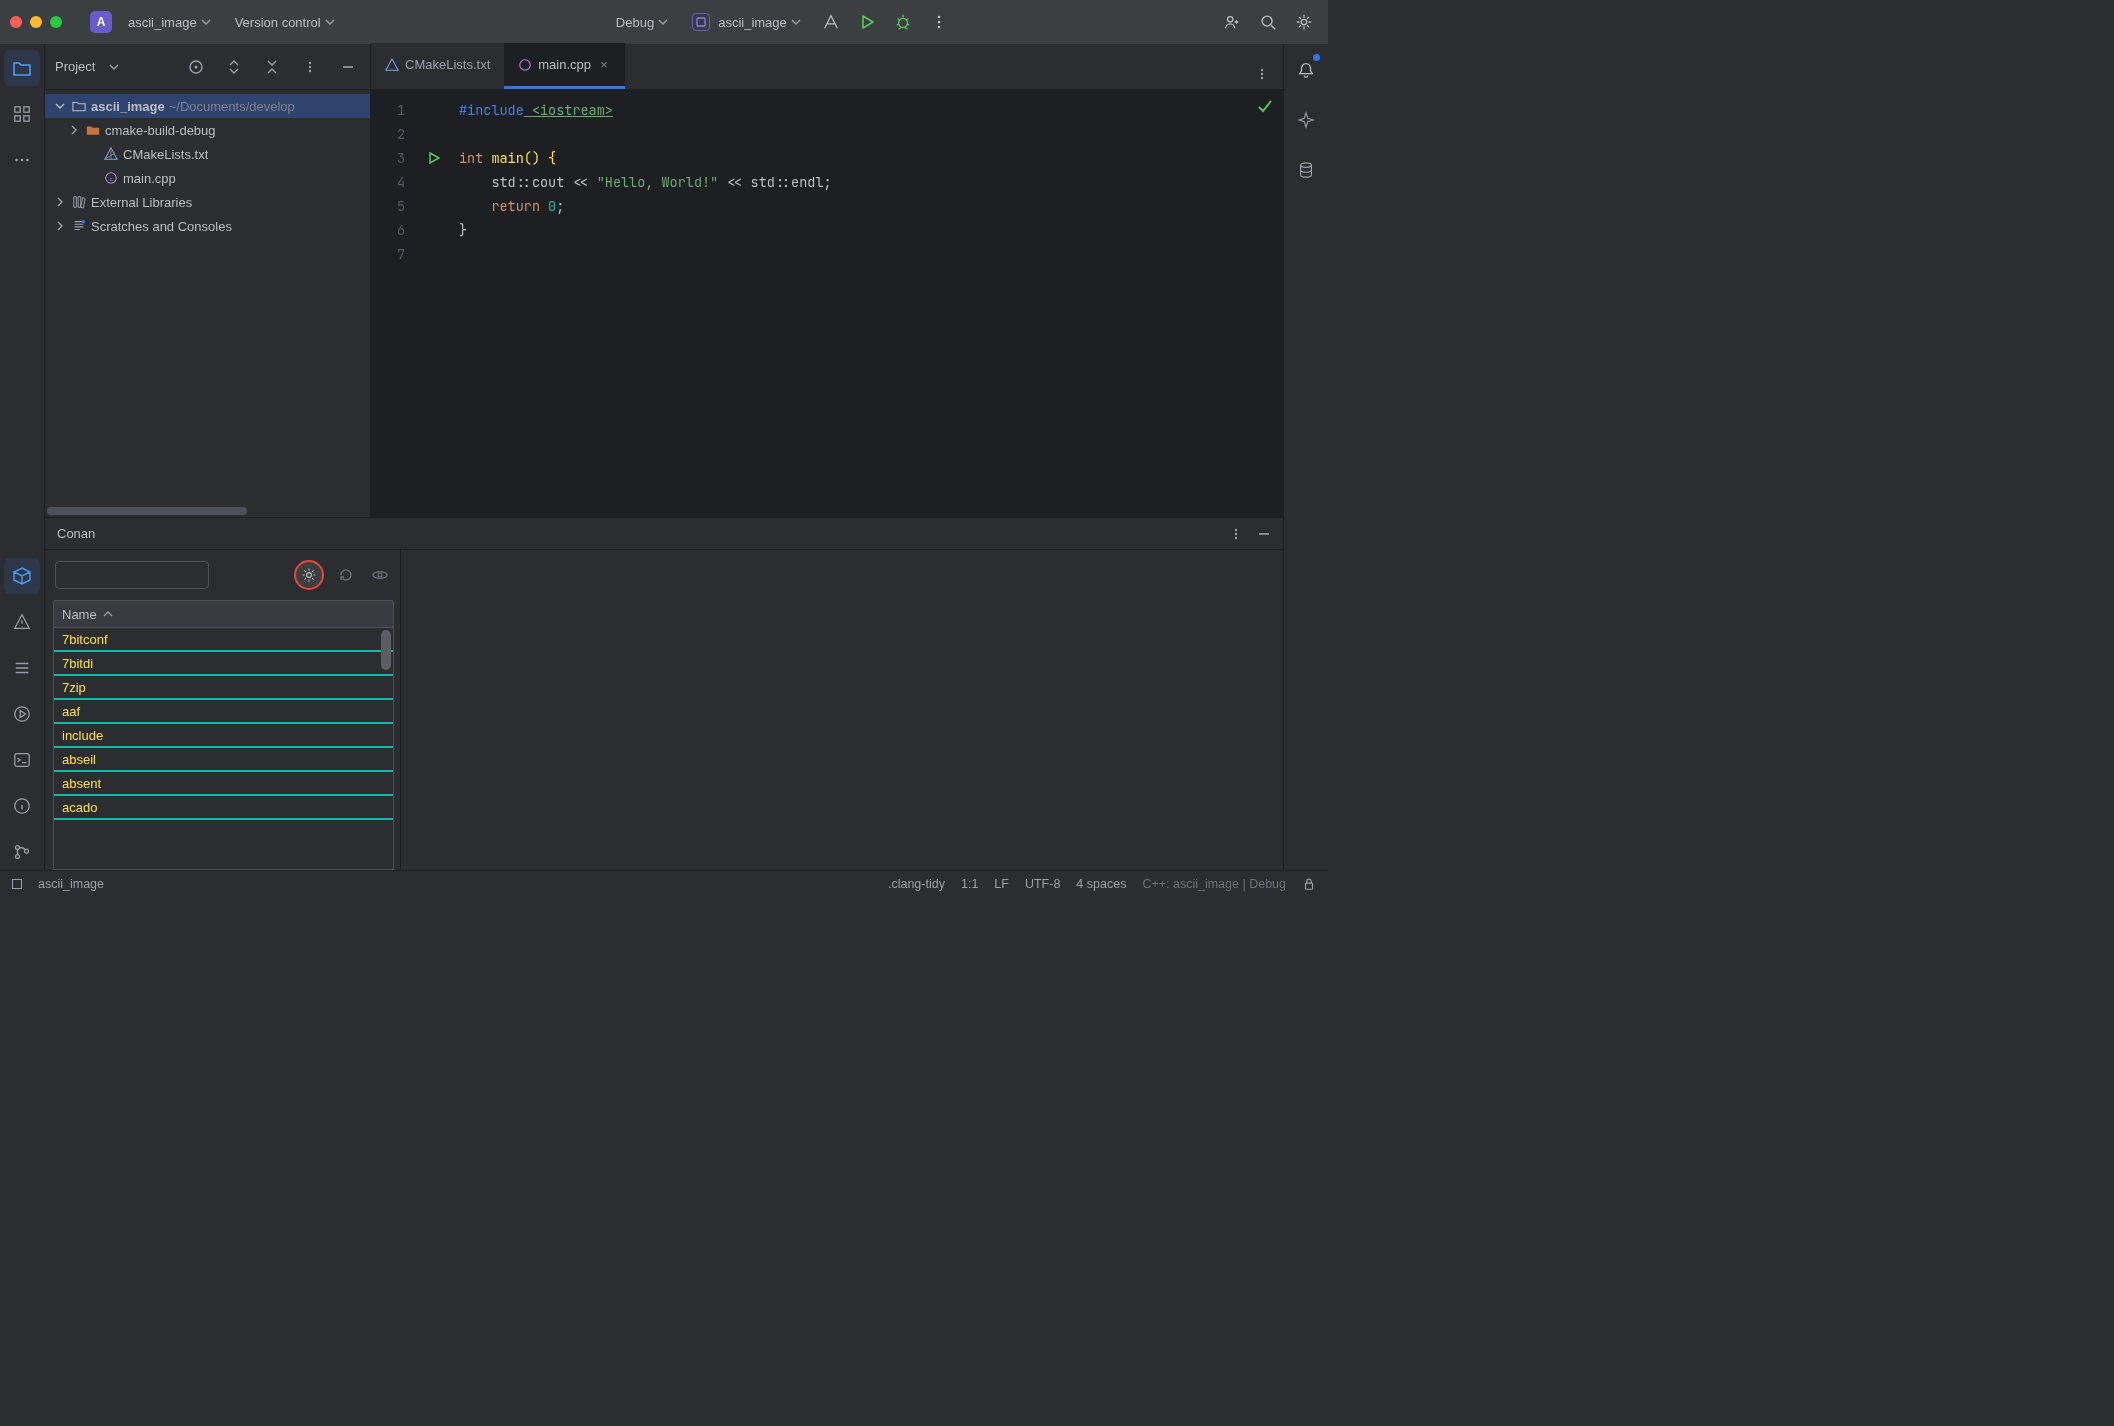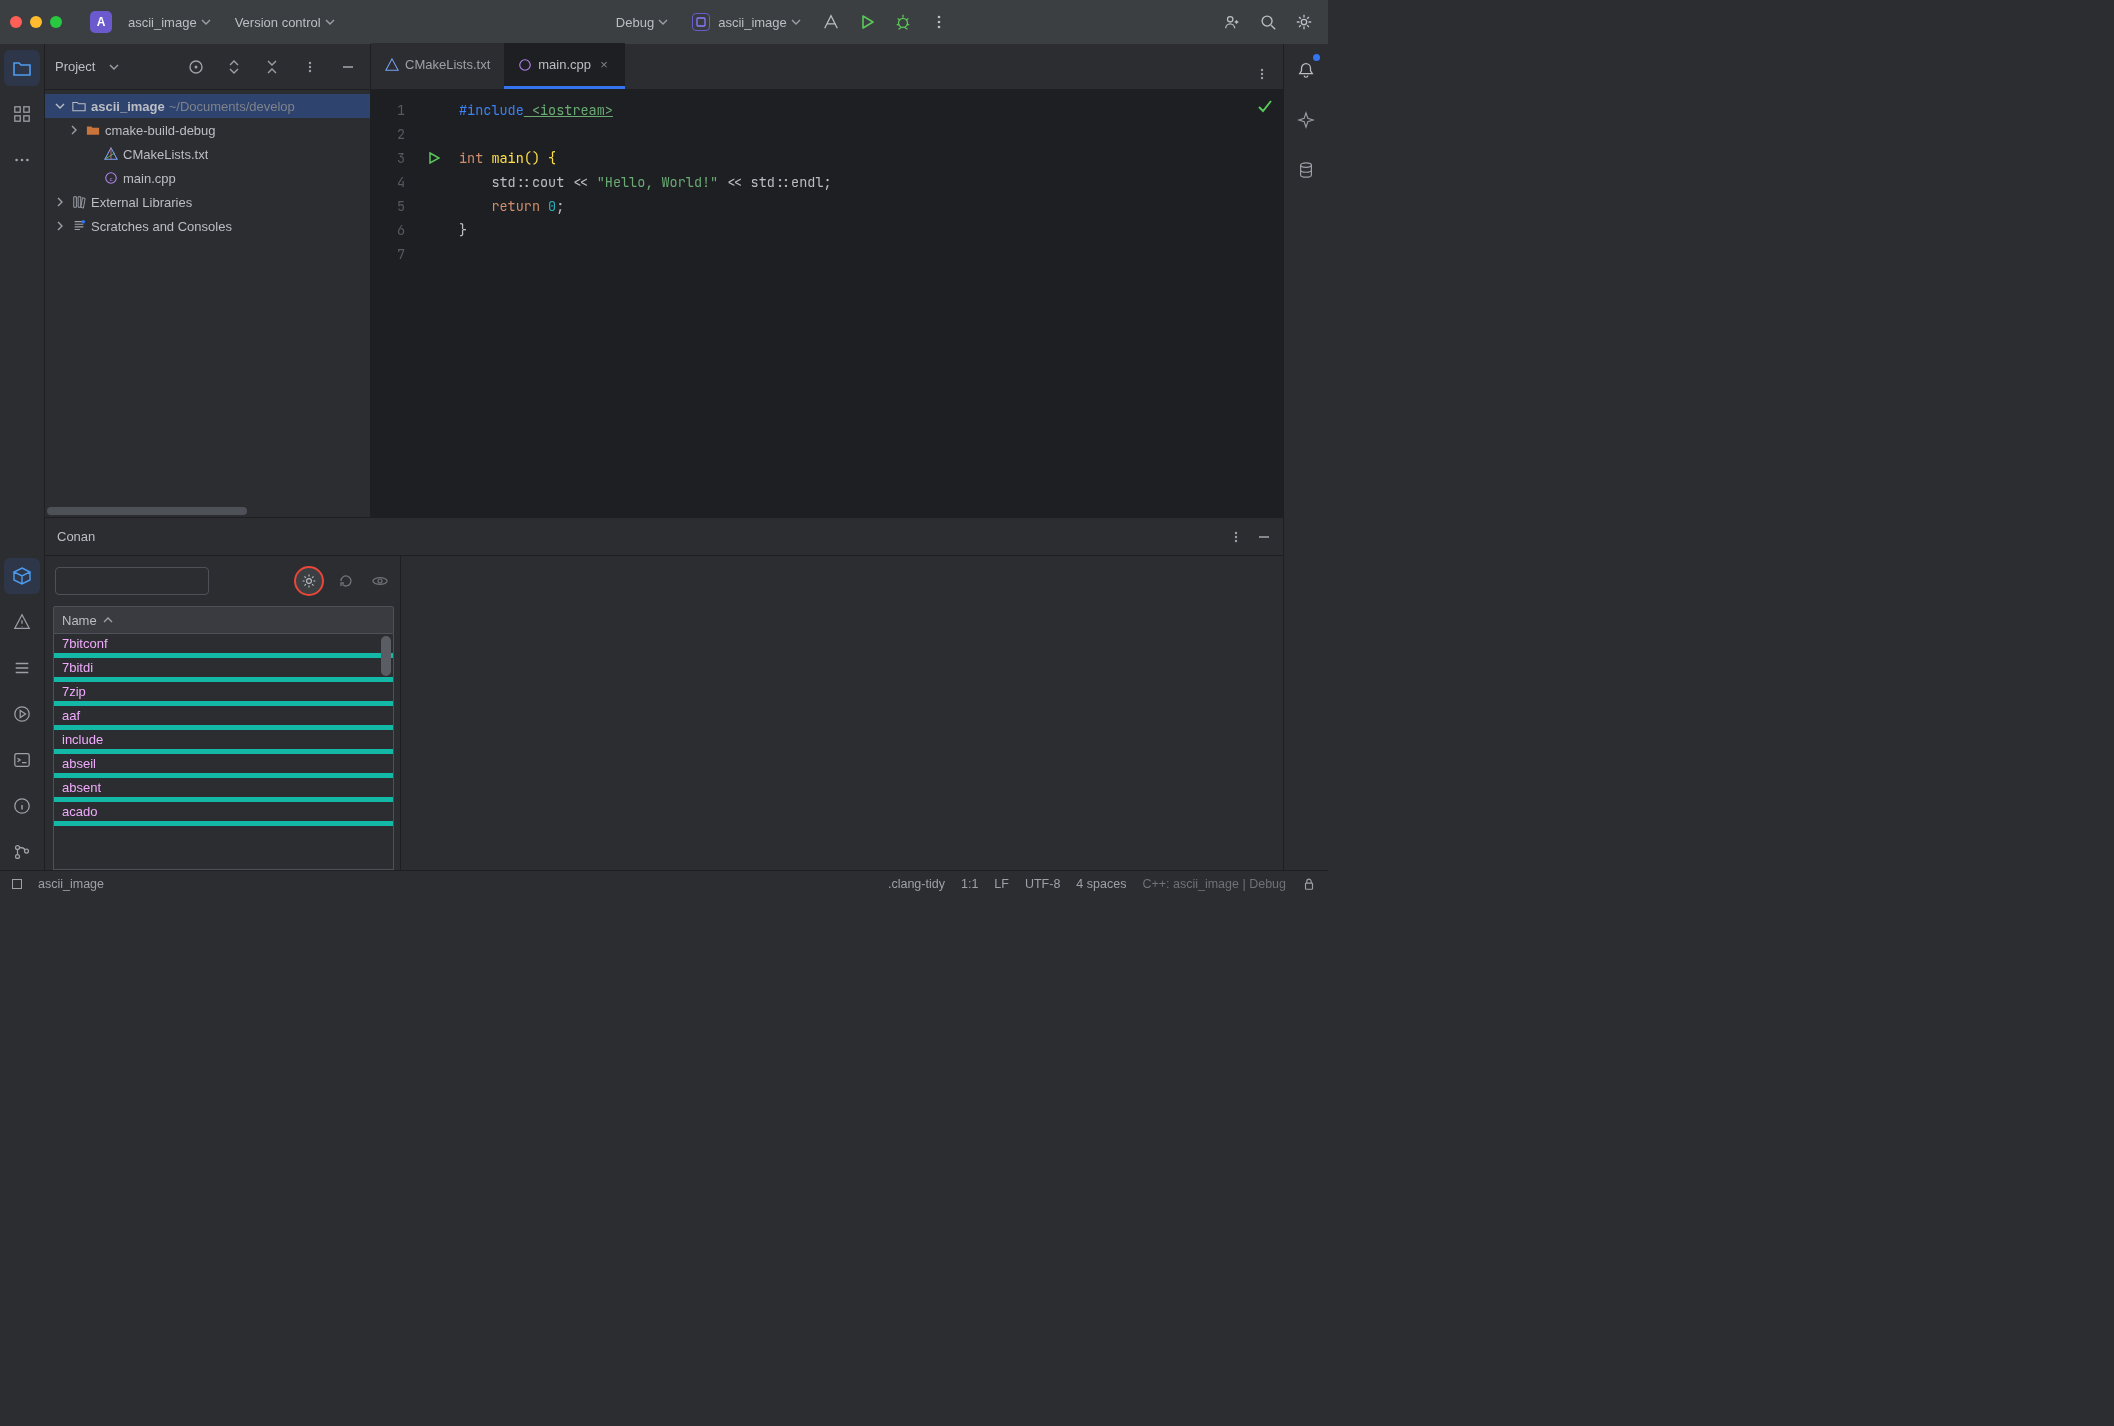--- a/index.html
+++ b/index.html
@@ -194,21 +194,21 @@
 .tok-ns { color:#bcbec4; }
 .tok-def { color:#fde047; }
 
 
 .lower {
   flex:1;
   display:flex; flex-direction:column;
   background:#2b2d30;
 }
 .conan-header {
-  height: 38px; display:flex; align-items:center;
+  height: 32px; display:flex; align-items:center;
   padding: 0 12px; gap:14px;
   border-bottom: 1px solid #1e1f22;
 }
 .conan-header .title { font-weight:500; color:#bcbec4; }
 .conan-header .hspacer { flex:1; }
 .conan-body { flex:1; display:flex; }
 .conan-left {
   width: 356px;
   border-right: 1px solid #1e1f22;
   display:flex; flex-direction:column;
@@ -245,22 +245,22 @@
 .conan-list {
   border-left:1px solid #4e5157;
   border-right:1px solid #4e5157;
   border-bottom:1px solid #4e5157;
   flex:1;
   overflow:hidden;
   position:relative;
 }
 .conan-row {
   height: 24px; display:flex; align-items:center; padding:0 8px;
-  color:#f0abfc;
-  border-bottom: 5px solid #14b8a6;
+  color:#fde047;
+  border-bottom: 2px solid #14b8a6;
 }
 .conan-scrollbar {
   position:absolute; right:2px; top:2px; width:10px; height:40px;
   background:#5a5d63; border-radius:5px;
 }
 .conan-right {
   flex:1; display:flex; align-items:center; justify-content:center;
   color:#7f828b; font-size:14px;
 }
 

